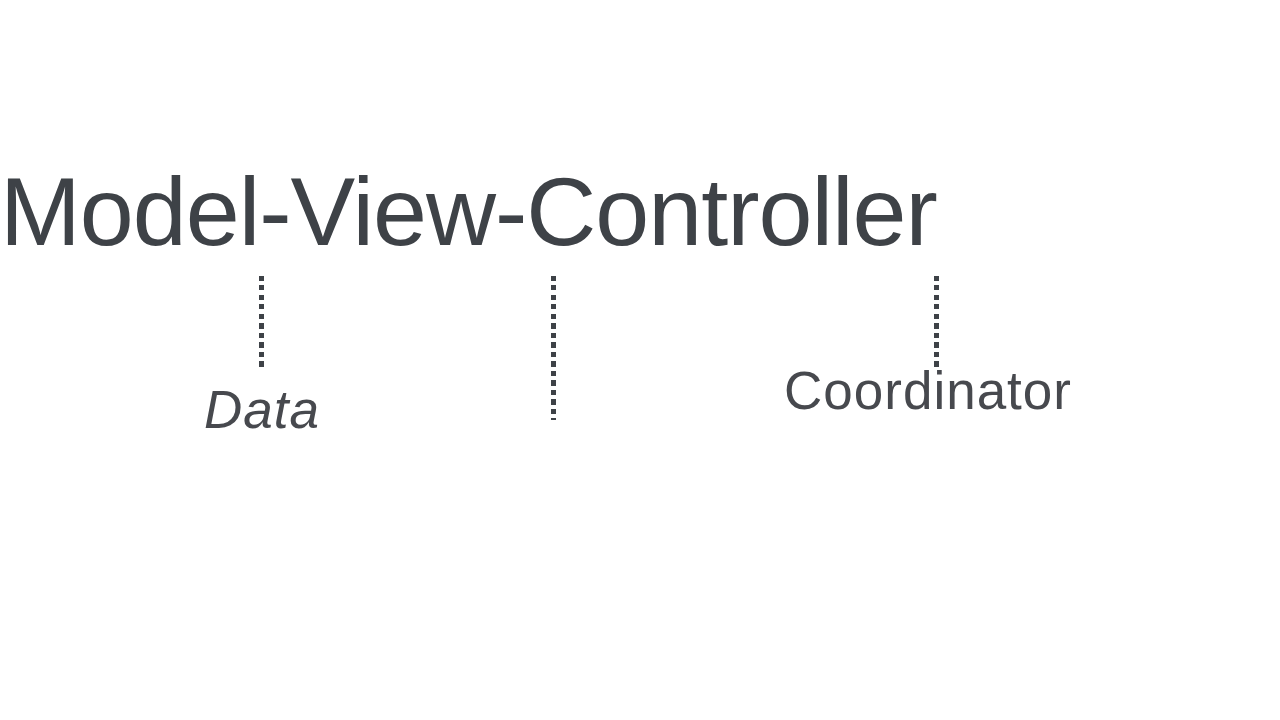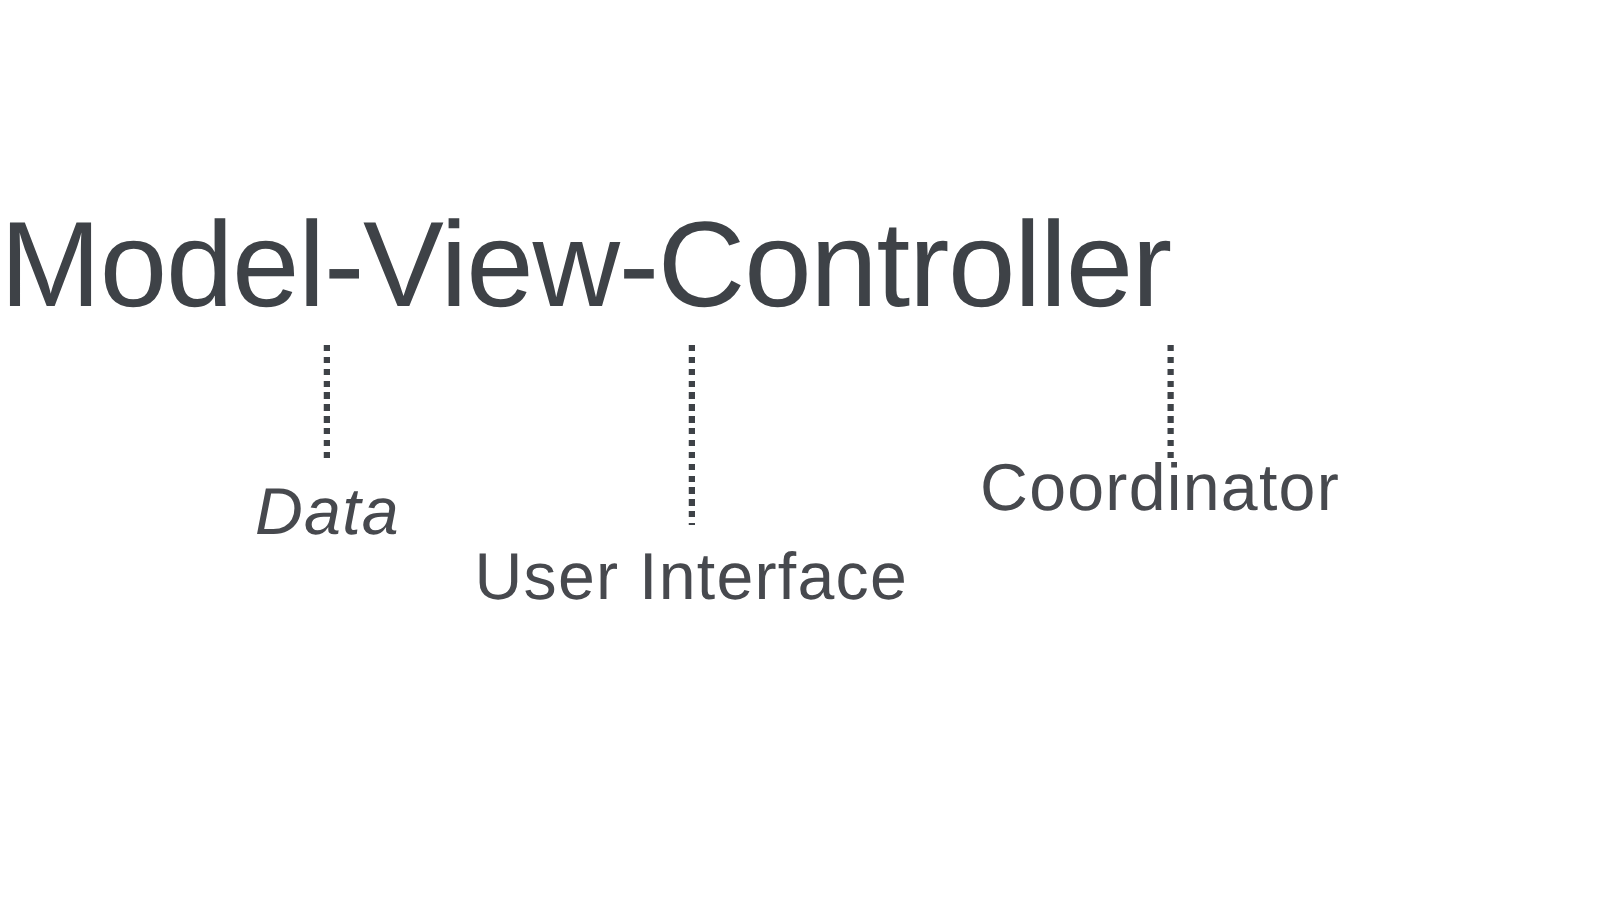--- a/index.html
+++ b/index.html
@@ -62,16 +62,15 @@
 
 <div class="slide" style="--bg: #ffffff; --title-color: #3e4247; --label-color: #47494e; --connector-color: #3e4247;">
 
   <h1 class="slide-title">Model-View-Controller</h1>
 
   <div class="connector connector-model"></div>
   <div class="connector connector-view"></div>
   <div class="connector connector-controller"></div>
 
   <span class="annotation-label label-data">Data</span>
-  <span class="annotation-label label-view">User Interface</span>
   <span class="annotation-label label-controller">Coordinator</span>
 
 </div>
 
 </body></html>

